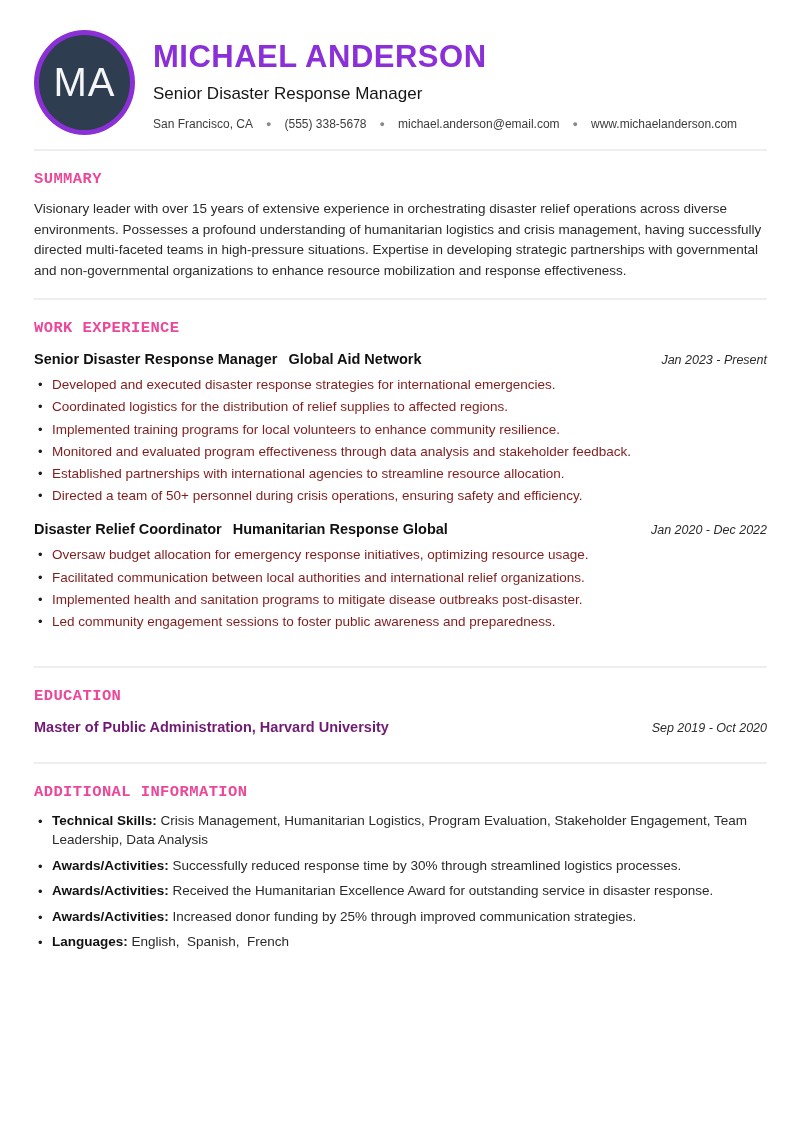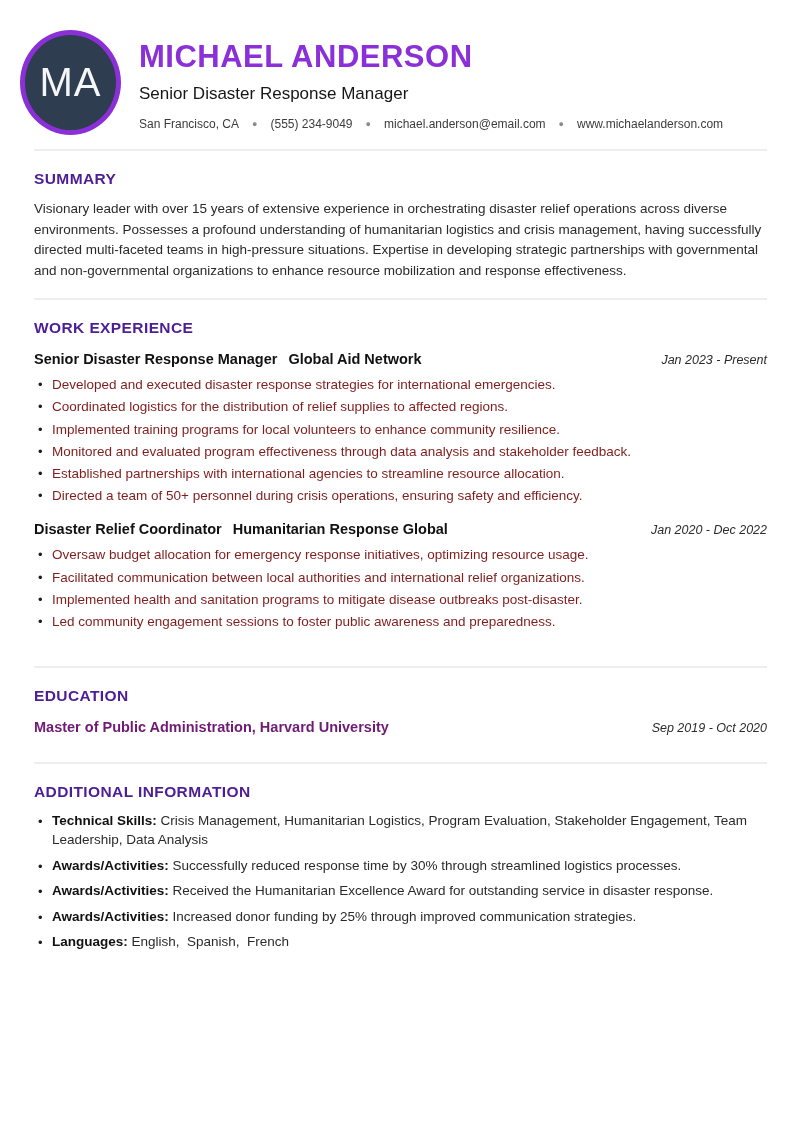--- a/index.html
+++ b/index.html
@@ -5,21 +5,21 @@
   * { box-sizing: border-box; }
   html, body { margin: 0; padding: 0; background: #ffffff; }
   .page {
     width: 800px; height: 1130px; margin: 0 auto;
     background: #ffffff; overflow: hidden;
     font-family: "Liberation Sans", "DejaVu Sans", sans-serif;
     color: #2a2a2a;
   }
 
   
-  .header { display: flex; align-items: flex-start; padding: 30px 33px 0 20px; }
+  .header { display: flex; align-items: flex-start; padding: 30px 33px 0 34px; }
   .avatar {
     flex: 0 0 auto;
     width: 101px; height: 105px;
     border-radius: 50%;
     background: #2e3d4f;
     border: 5px solid #8b2fd6;
     display: flex; align-items: center; justify-content: center;
     color: #f4f6f8; font-size: 40px; font-weight: 500; letter-spacing: 1px;
   }
   .header-text { margin-left: 18px; padding-top: 11px; min-width: 0; }
@@ -33,21 +33,21 @@
 
   
   .divider { border: none; border-top: 2px solid #eeeeee; margin: 0 33px 0 34px; }
   .divider.after-header { margin-top: 14px; }
   .divider.after-summary { margin-top: 17px; }
   .divider.before-education { margin-top: 36px; }
   .divider.before-additional { margin-top: 27px; }
   .section { padding: 0 33px 0 34px; }
   .section-heading {
     margin: 19px 0 0 0; font-size: 15.5px; font-weight: 700;
-    color: #4c1d95; letter-spacing: 0.4px;
+    color: #ec4899; letter-spacing: 0.4px; font-family: Liberation Mono, monospace;
   }
 
   
   .summary-text { margin: 11px 0 0 0; font-size: 13.5px; line-height: 20.5px; color: #2a2a2a; }
 
   
   .job-block { margin-top: 0; }
   .job-row { display: flex; align-items: baseline; margin-top: 14px; }
   .job-name, .company-name { font-size: 14.5px; font-weight: 700; color: #111111; }
   .company-name { margin-left: 11px; }
@@ -88,21 +88,21 @@
   <div class="header">
     <div class="avatar">
       <span>MA</span>
     </div>
     <div class="header-text">
       <h1 class="name">MICHAEL ANDERSON</h1>
       <div class="headline">Senior Disaster Response Manager</div>
       <div class="contact">
         <span>San Francisco, CA</span>
         <span class="dot">●</span>
-        <span>(555) 234-9049</span>
+        <span>(555) 338-5678</span>
         <span class="dot">●</span>
         <span>michael.anderson@email.com</span>
         <span class="dot">●</span>
         <span>www.michaelanderson.com</span>
       </div>
     </div>
   </div>
 
   <hr class="divider after-header">
 

